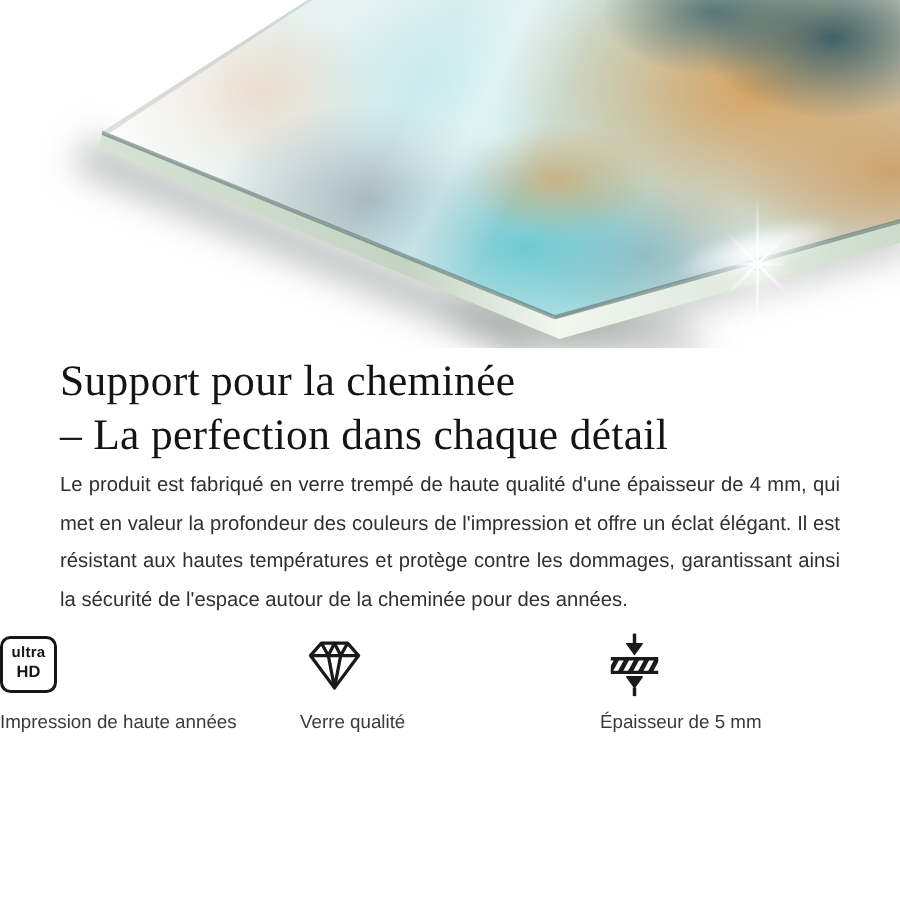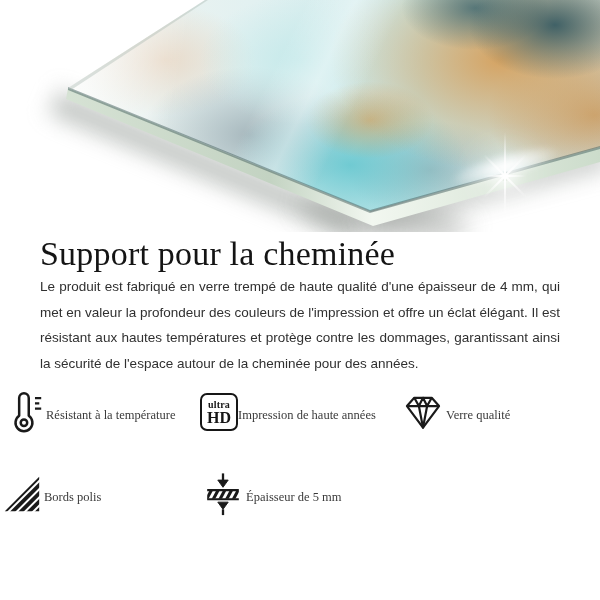--- a/index.html
+++ b/index.html
@@ -49,32 +49,32 @@
   .sparkle span{position:absolute;display:block;background:linear-gradient(to bottom,rgba(255,255,255,0),rgba(255,255,255,0.97) 45%,rgba(255,255,255,0.97) 55%,rgba(255,255,255,0));}
   .ray-v{width:2px;height:88px;left:-1px;top:-44px;}
   .ray-h{width:2px;height:42px;left:-1px;top:-21px;transform:rotate(90deg);}
   .ray-d1{width:2px;height:60px;left:-1px;top:-30px;transform:rotate(45deg);}
   .ray-d2{width:2px;height:60px;left:-1px;top:-30px;transform:rotate(-45deg);}
   .sparkle-core{left:-5px;top:-5px;width:10px;height:10px;border-radius:50%;
     background:radial-gradient(circle,#fff 30%,rgba(255,255,255,0) 72%);
     box-shadow:0 0 16px 6px rgba(255,255,255,0.95),0 0 38px 14px rgba(255,255,255,0.55);}
   
   .title{margin:4px 40px 0;font-family:"Liberation Serif","DejaVu Serif",serif;
-    font-weight:400;font-size:34px;line-height:36px;color:#141414;letter-spacing:0.2px;}
-  .desc{margin:2px 40px 0;font-size:13.5px;line-height:25.5px;color:#303030;text-align:justify;}
+    font-weight:400;font-size:29px;line-height:36px;color:#141414;letter-spacing:0.2px;}
+  .desc{margin:2px 40px 12px;font-size:13.5px;line-height:25.5px;color:#303030;text-align:justify;}
   
   .features{margin-top:-6px;display:grid;grid-template-columns:repeat(3,200px);}
-  .feature{height:82px;display:flex;flex-direction:row;align-items:center;font-family:Liberation Serif, serif;}
+  .feature{height:82px;display:flex;flex-direction:column;align-items:flex-start;}
   .icon-box{height:46px;margin-top:2px;display:flex;align-items:center;justify-content:center;}
   .feature-label{margin-top:8px;font-size:12.5px;color:#3a3a3a;white-space:nowrap;}
   .icon-box svg{display:block;}
   .hd-box{width:34px;height:34px;border:2.6px solid #161616;border-radius:7px;
     display:flex;flex-direction:column;align-items:center;justify-content:center;color:#161616;}
   .hd-top{font-size:10px;font-weight:700;line-height:10px;letter-spacing:0.2px;}
-  .hd-bottom{font-size:16px;font-weight:800;line-height:15px;}
+  .hd-bottom{font-size:11px;font-weight:800;line-height:15px;}
 </style>
 </head>
 <body>
 
 <div class="hero">
   <div class="shadow-left"></div>
   <div class="shadow-right"></div>
   <div class="shadow-corner"></div>
   <div class="glass-edge"></div>
   <div class="glass-surface"></div>
@@ -85,36 +85,27 @@
     <span class="ray-v"></span>
       <span class="ray-h"></span>
     <span class="ray-d1"></span>
       <span class="ray-d2"></span>
     <span class="sparkle-core"></span>
   </div>
 </div>
 
 <h1 class="title">
   <span>Support pour la cheminée</span><br>
+  <span>– La perfection dans chaque détail</span>
 </h1>
 
 <p class="desc">Le produit est fabriqué en verre trempé de haute qualité d'une épaisseur de 4 mm, qui met en valeur la profondeur des couleurs de l'impression et offre un éclat élégant. Il est résistant aux hautes températures et protège contre les dommages, garantissant ainsi la sécurité de l'espace autour de la cheminée pour des années.</p>
 
 <div class="features">
 
-  <div class="feature">
-    <div class="icon-box">
-      <svg width="46" height="46" viewBox="0 0 48 48" fill="none" stroke="#1a1a1a" stroke-width="2.6">
-        <path d="M20 28 V9.5 a5 5 0 0 1 10 0 V28 a8.8 8.8 0 1 1 -10 0 Z" stroke-linejoin="round"></path>
-        <circle cx="25" cy="35.2" r="3.4"></circle>
-        <path d="M36.5 9.5 h6.5 M36.5 15 h4.5 M36.5 20.5 h6.5" stroke-width="2.2"></path>
-      </svg>
-    </div>
-    <div class="feature-label">Résistant à la température</div>
-  </div>
 
   <div class="feature">
     <div class="icon-box">
       <div class="hd-box">
         <span class="hd-top">ultra</span>
         <span class="hd-bottom">HD</span>
       </div>
     </div>
     <div class="feature-label">Impression de haute années</div>
   </div>
@@ -125,39 +116,20 @@
       <svg width="46" height="44" viewBox="0 0 48 48" fill="none" stroke="#1a1a1a" stroke-width="2.4" stroke-linejoin="round">
         <path d="M14.5 8.5 H33.5 L41.5 17.5 L24 41 L6.5 17.5 Z"></path>
         <path d="M6.5 17.5 H41.5"></path>
         <path d="M14.5 8.5 L19.5 17.5 L24 8.5 L28.5 17.5 L33.5 8.5"></path>
         <path d="M19.5 17.5 L24 41 L28.5 17.5"></path>
       </svg>
     </div>
     <div class="feature-label">Verre qualité</div>
   </div>
 
-  <div class="feature">
-    <div class="icon-box">
-      <svg width="44" height="44" viewBox="0 0 48 48">
-        <defs>
-            <clipPath id="triclip">
-              <polygon points="5,43 43,5 43,43"></polygon>
-            </clipPath>
-          </defs>
-        <g clip-path="url(#triclip)" stroke="#1a1a1a" stroke-width="4.2">
-          <line x1="3" y1="45" x2="45" y2="3"></line>
-          <line x1="12" y1="45" x2="45" y2="12"></line>
-          <line x1="21" y1="45" x2="45" y2="21"></line>
-          <line x1="30" y1="45" x2="45" y2="30"></line>
-          <line x1="39" y1="45" x2="45" y2="39"></line>
-        </g>
-      </svg>
-    </div>
-    <div class="feature-label">Bords polis</div>
-  </div>
 
   <div class="feature">
     <div class="icon-box">
       <svg width="46" height="46" viewBox="0 0 48 48">
         <defs>
             <clipPath id="barclip">
               <rect x="7.5" y="20.5" width="33" height="8.5"></rect>
             </clipPath>
           </defs>
         <path d="M24 2.5 V9.5" stroke="#1a1a1a" stroke-width="2.4"></path>

